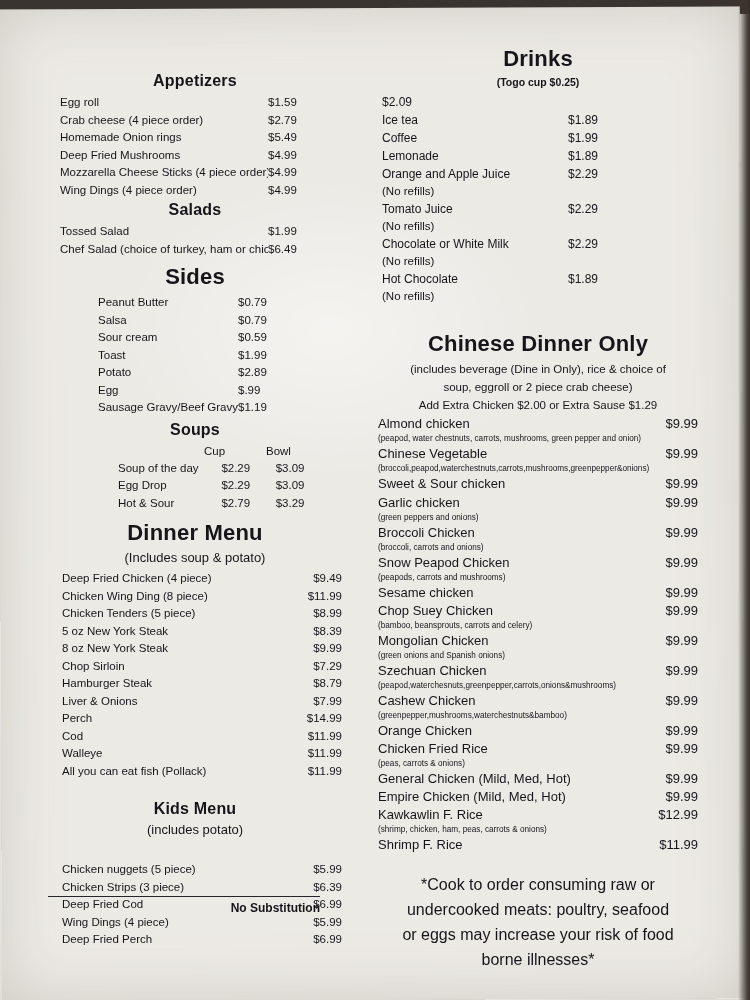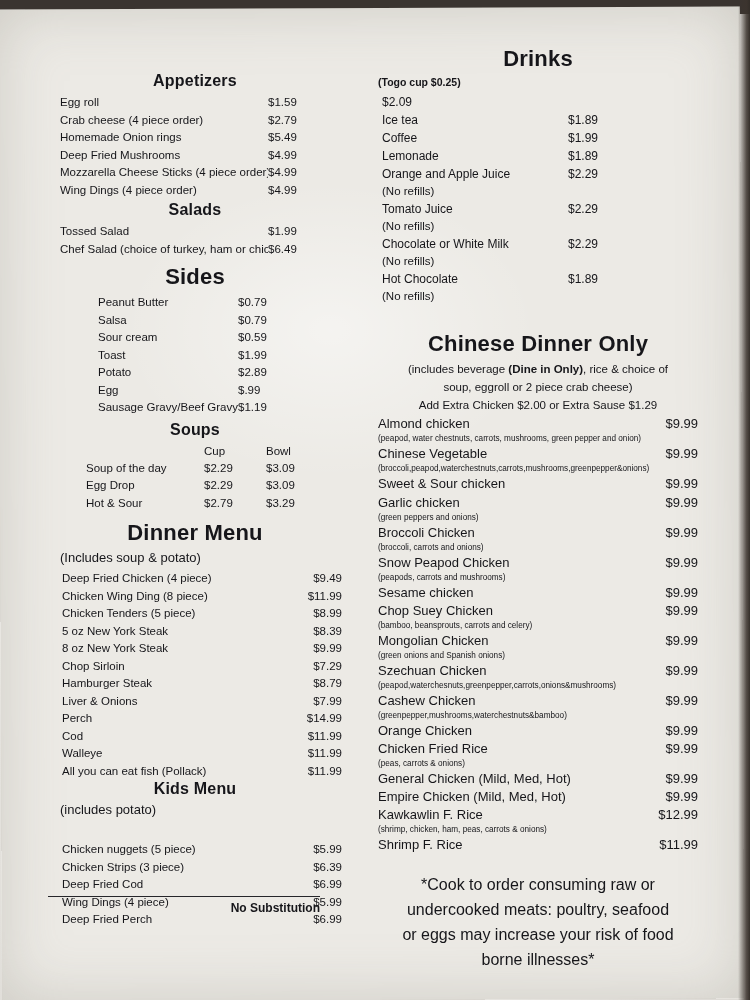--- a/index.html
+++ b/index.html
@@ -65,21 +65,21 @@
 
   h2.sect {
     font-size: 16px;
     font-weight: bold;
     text-align: center;
     margin: 0 0 4px 0;
     letter-spacing: .2px;
   }
   h2.sect.big { font-size: 22px; }
   .subnote {
-    text-align: left;
+    text-align: center;
     font-size: 10.5px;
     font-weight: bold;
     margin: 0 0 5px 0;
   }
   .subnote.plain { font-weight: normal; font-size: 13px; }
 
   .row {
     display: flex;
     align-items: baseline;
     font-size: 11.5px;
@@ -111,36 +111,36 @@
     line-height: 17px;
     font-weight: normal;
   }
   .soups-head .lbl { width: 118px; }
   .soups-head .c { width: 62px; text-align: left; }
   .soup-row {
     display: flex;
     font-size: 11.5px;
     line-height: 17.5px;
   }
-  .soup-row .lbl { width: 118px; }
+  .soup-row .lbl { width: 118px; margin-left: 32px; }
   .soup-row .c { width: 62px; }
 
   
   .drow { font-size: 12px; line-height: 18px; display: flex; }
   .drow .name { width: 186px; }
   .drow .price { width: 80px; }
   .norefill { font-size: 11.5px; line-height: 17px; }
 
   .chinese-note {
     font-size: 11.5px;
     line-height: 16px;
     text-align: center;
     margin: 2px 0 2px 0;
   }
-  .chinese-note b { font-weight: bold; }
+  .chinese-note b { font-weight: normal; }
   .crow {
     display: flex;
     align-items: baseline;
     font-size: 13px;
     line-height: 18px;
     justify-content: space-between;
   }
   .crow .name { width: 214px; }
   .crow .price { width: 90px; text-align: right; }
   .cdesc {
@@ -323,21 +323,21 @@
         <div class="row">
             <span class="name">Walleye</span>
             <span class="price">$11.99</span>
           </div>
         <div class="row">
             <span class="name">All you can eat fish (Pollack)</span>
             <span class="price">$11.99</span>
           </div>
       </div>
 
-      <h2 class="sect" style="margin-top:0;">Kids Menu</h2>
+      <h2 class="sect" style="margin-top:20px;">Kids Menu</h2>
       <div class="subnote plain">(includes potato)</div>
       <div class="kids" style="padding-left:2px;margin-top:24px;">
         <div class="row">
             <span class="name">Chicken nuggets (5 piece)</span>
             <span class="price">$5.99</span>
           </div>
         <div class="row">
             <span class="name">Chicken Strips (3 piece)</span>
             <span class="price">$6.39</span>
           </div>

